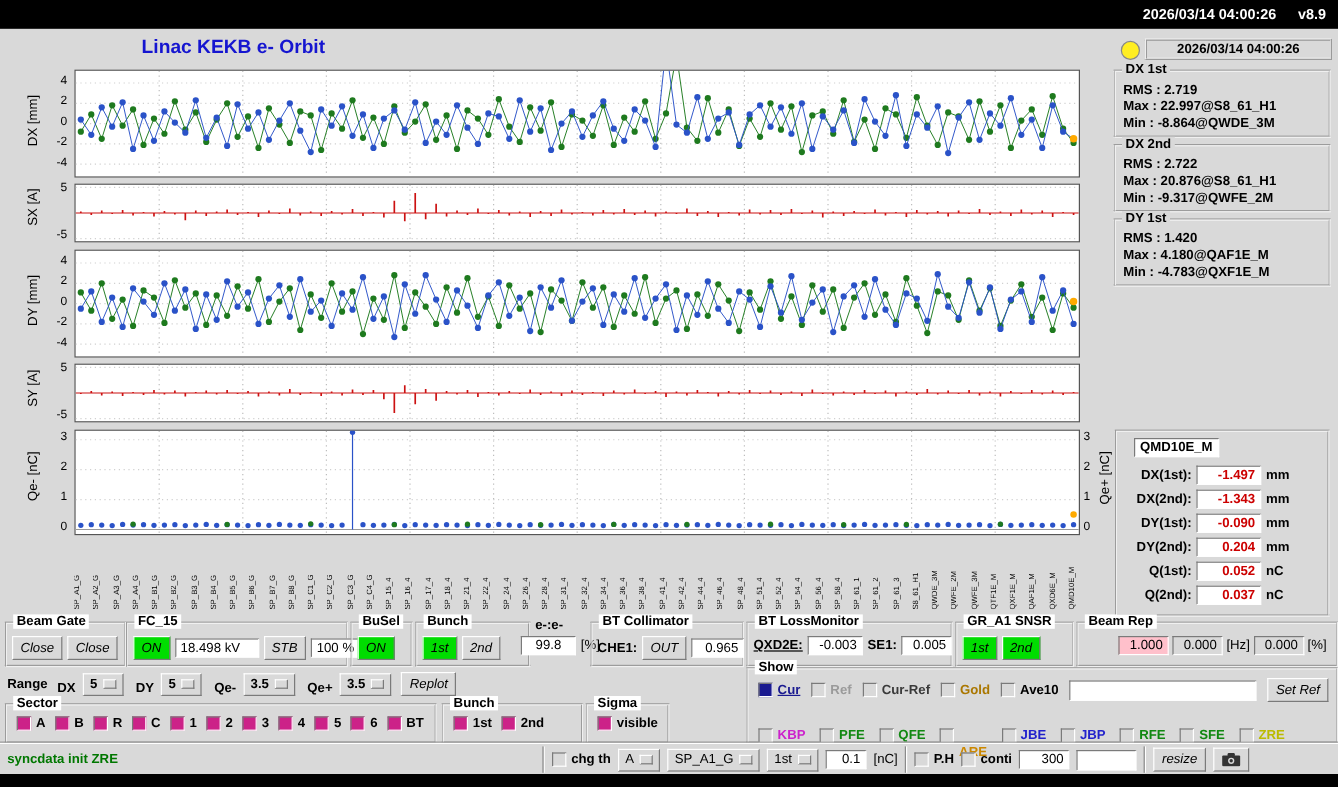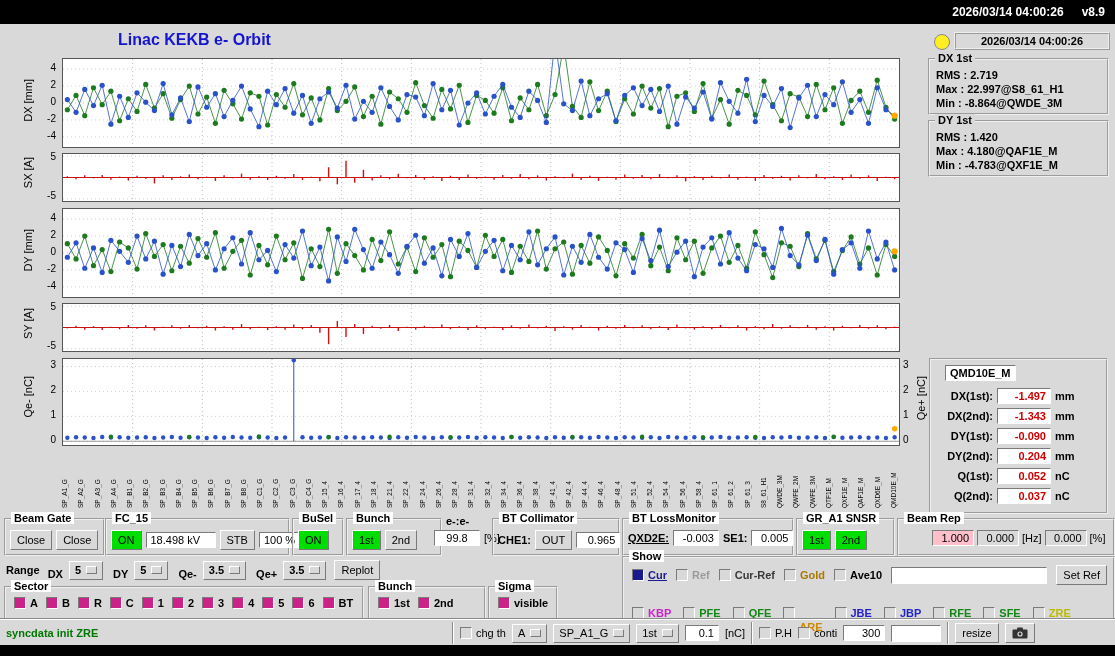--- a/index.html
+++ b/index.html
@@ -28,31 +28,31 @@
   .statbox{position:relative;border:2px groove #f0f0f0;margin-bottom:5px;padding:8px 3px 3px 6px;}
   .statbox .glab{position:absolute;top:-8px;left:5px;background:#d9d9d9;padding:0 3px;font-weight:bold;}
   .srow{font-weight:bold;line-height:14px;white-space:nowrap;}
   .qmdbox{position:absolute;left:929px;top:358px;width:179px;border:2px groove #f0f0f0;padding:5px 4px 4px;box-sizing:border-box;}
   .qmdtitle{display:block;margin:0 10px 7px;text-align:center;font-weight:bold;}
   .qrow{display:flex;align-items:center;gap:4px;margin-bottom:4px;}
   .qlab{width:58px;text-align:right;font-weight:bold;}
   .qval{width:44px;text-align:right;color:var(--value-red,#cc0000);font-weight:bold;}
   .qunit{font-weight:bold;}
   
-  .btn{display:inline-flex;align-items:center;justify-content:center;background:#d9d9d9;border:1px solid;border-color:#fff #7a7a7a #7a7a7a #fff;padding:1px 6px;height:16px;box-sizing:content-box;cursor:default;white-space:nowrap;}
+  .btn{display:inline-flex;align-items:center;justify-content:center;background:#d9d9d9;border:1px solid;border-color:#fff #7a7a7a #7a7a7a #fff;padding:1px 6px;height:16px;box-sizing:content-box;cursor:default;white-space:nowrap;font-style:italic;}
   .btn.on{background:var(--on-green,#00dd00);}
   .field{display:inline-block;background:#fff;border:1px solid;border-color:#7a7a7a #fff #fff #7a7a7a;padding:1px 4px;white-space:nowrap;}
   .field.gray{background:#d9d9d9;} .field.pink{background:var(--pink-field,#ffc0cb);}
   .opt{display:inline-flex;align-items:center;gap:5px;background:#d9d9d9;border:1px solid;border-color:#fff #7a7a7a #7a7a7a #fff;padding:1px 5px;height:15px;}
   .opt .ind{width:9px;height:6px;background:#d9d9d9;border:1px solid;border-color:#fff #7a7a7a #7a7a7a #fff;}
   .cb{display:inline-flex;align-items:center;gap:4px;white-space:nowrap;}
   .cb .box{width:10px;height:10px;background:#d9d9d9;border:1px solid;border-color:#7a7a7a #fff #fff #7a7a7a;flex:none;}
   .cb.checked .box{background:var(--cb-magenta,#cc2288);}
   .cbl{font-weight:bold;}
-  .cbl.plain{font-weight:normal;}
+  .cbl.plain{font-weight:bold;}
   .grp{position:absolute;border:2px groove #f0f0f0;height:34px;}
   .grp .glab{position:absolute;top:-8px;left:5px;background:#ffffff;padding:0 3px;font-weight:bold;white-space:nowrap;}
   .grow{position:absolute;left:4px;top:10px;display:flex;gap:4px;align-items:center;white-space:nowrap;}
   .rangebar{position:absolute;left:6px;top:560px;display:flex;gap:8px;align-items:center;}
   .rangebar .rlabel{font-weight:bold;}
   .ritems{display:flex;gap:10px;align-items:center;}
   .ritem{display:flex;gap:6px;align-items:flex-end;font-weight:bold;}
   .cbrow{position:absolute;left:8px;top:9px;display:flex;gap:8px;align-items:center;}
   #grp-show{height:60px;}
   .showrow1{position:absolute;left:8px;right:6px;top:7px;display:flex;gap:9px;align-items:center;}
@@ -953,20 +953,26 @@
 <div class="tsbox">2026/03/14 04:00:26</div>
 
 <div class="stats">
     <div class="statbox">
     <span class="glab">DX 1st</span>
     <div class="srow">RMS : 2.719</div>
     <div class="srow">Max : 22.997@S8_61_H1</div>
     <div class="srow">Min : -8.864@QWDE_3M</div>
   </div>
     <div class="statbox">
+    <span class="glab">DX 2nd</span>
+    <div class="srow">RMS : 2.722</div>
+    <div class="srow">Max : 20.876@S8_61_H1</div>
+    <div class="srow">Min : -9.317@QWFE_2M</div>
+  </div>
+    <div class="statbox">
     <span class="glab">DY 1st</span>
     <div class="srow">RMS : 1.420</div>
     <div class="srow">Max : 4.180@QAF1E_M</div>
     <div class="srow">Min : -4.783@QXF1E_M</div>
   </div>
   </div>
 
 <div class="qmdbox">
   <span class="qmdtitle field">QMD10E_M</span>
   <div>

